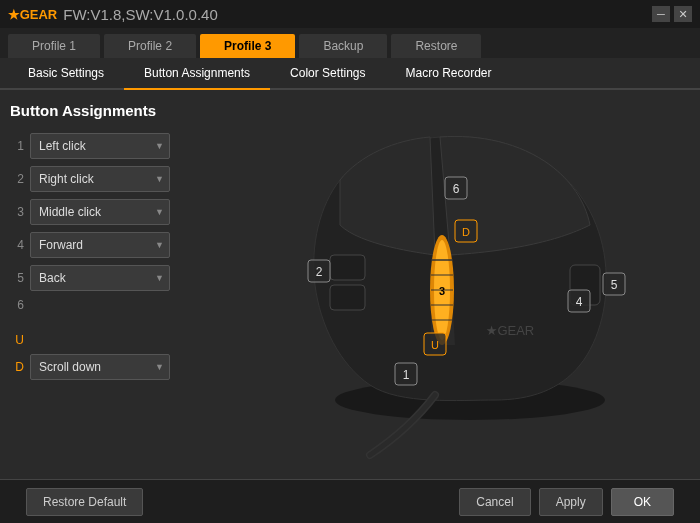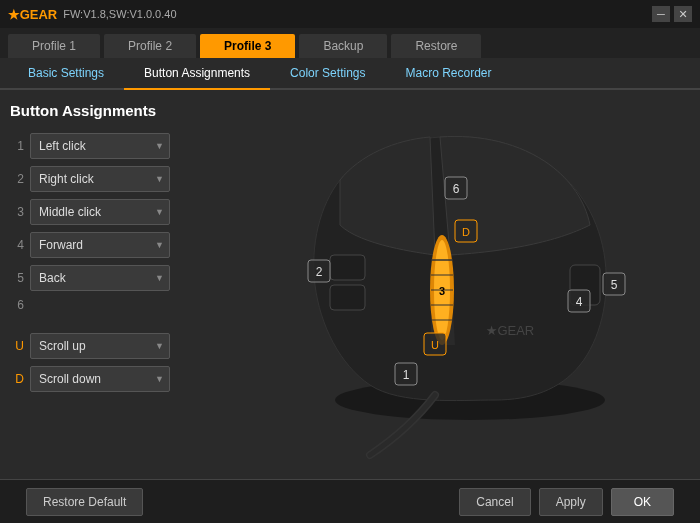--- a/index.html
+++ b/index.html
@@ -25,21 +25,21 @@
       align-items: center;
       gap: 6px;
     }
     .title-logo {
       color: #f90;
       font-weight: bold;
       font-size: 13px;
     }
     .title-text {
       color: #aaa;
-      font-size: 11px;
+      font-size: 15px;
     }
     .title-controls {
       display: flex;
       gap: 4px;
     }
     .title-btn {
       width: 18px;
       height: 16px;
       background: #444;
       border: none;
@@ -72,21 +72,21 @@
     }
     .sub-tab-bar {
       background: #2a2a2a;
       display: flex;
       border-bottom: 2px solid #444;
       padding: 0 8px;
     }
     .sub-tab {
       padding: 8px 20px;
       background: transparent;
-      color: #7dd3fc;
+      color: #ffffff;
       border: none;
       cursor: pointer;
       font-size: 12px;
     }
     .sub-tab.active {
       color: #fff;
       border-bottom: 2px solid #f90;
       margin-bottom: -2px;
     }
     .content-area {
@@ -281,25 +281,20 @@
         </div>
       </li>
       <li class="assignment-item">
         <span class="assignment-num">6</span>
       </li>
     </ul>
     <div class="spacer"></div>
     <ul class="assignment-list">
       <li class="assignment-item">
         <span class="assignment-num" style="color:#f90;">U</span>
-        <div class="dropdown-wrapper">
-          <select>
-            <option selected="">Scroll up</option><option>Scroll down</option><option>Left click</option>
-          </select>
-        </div>
       </li>
       <li class="assignment-item">
         <span class="assignment-num" style="color:#f90;">D</span>
         <div class="dropdown-wrapper">
           <select>
             <option>Scroll up</option><option selected="">Scroll down</option><option>Left click</option>
           </select>
         </div>
       </li>
     </ul>

